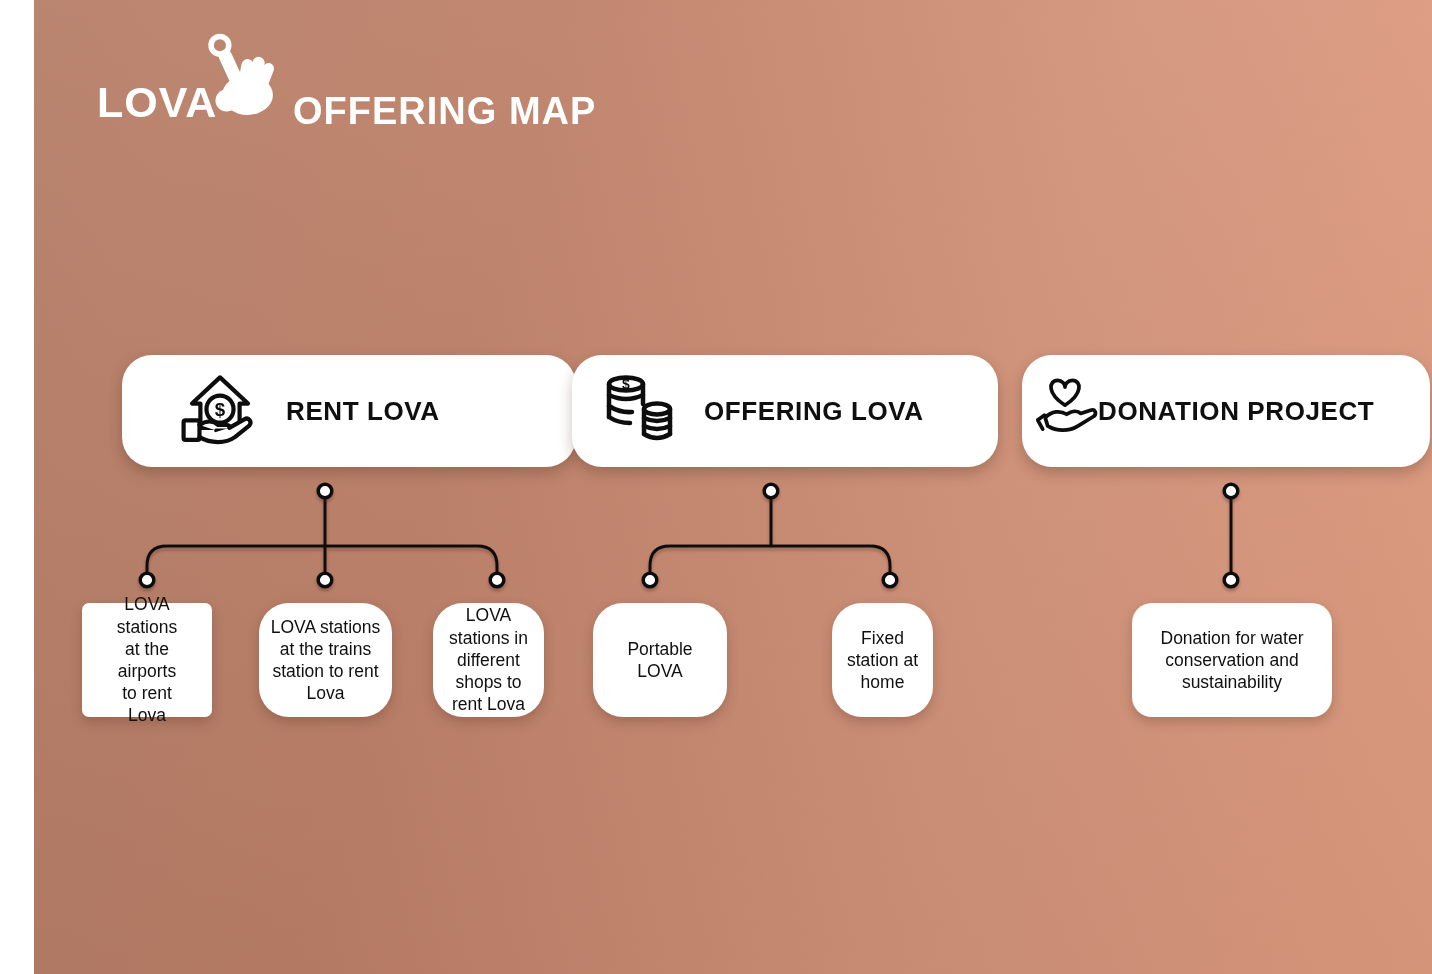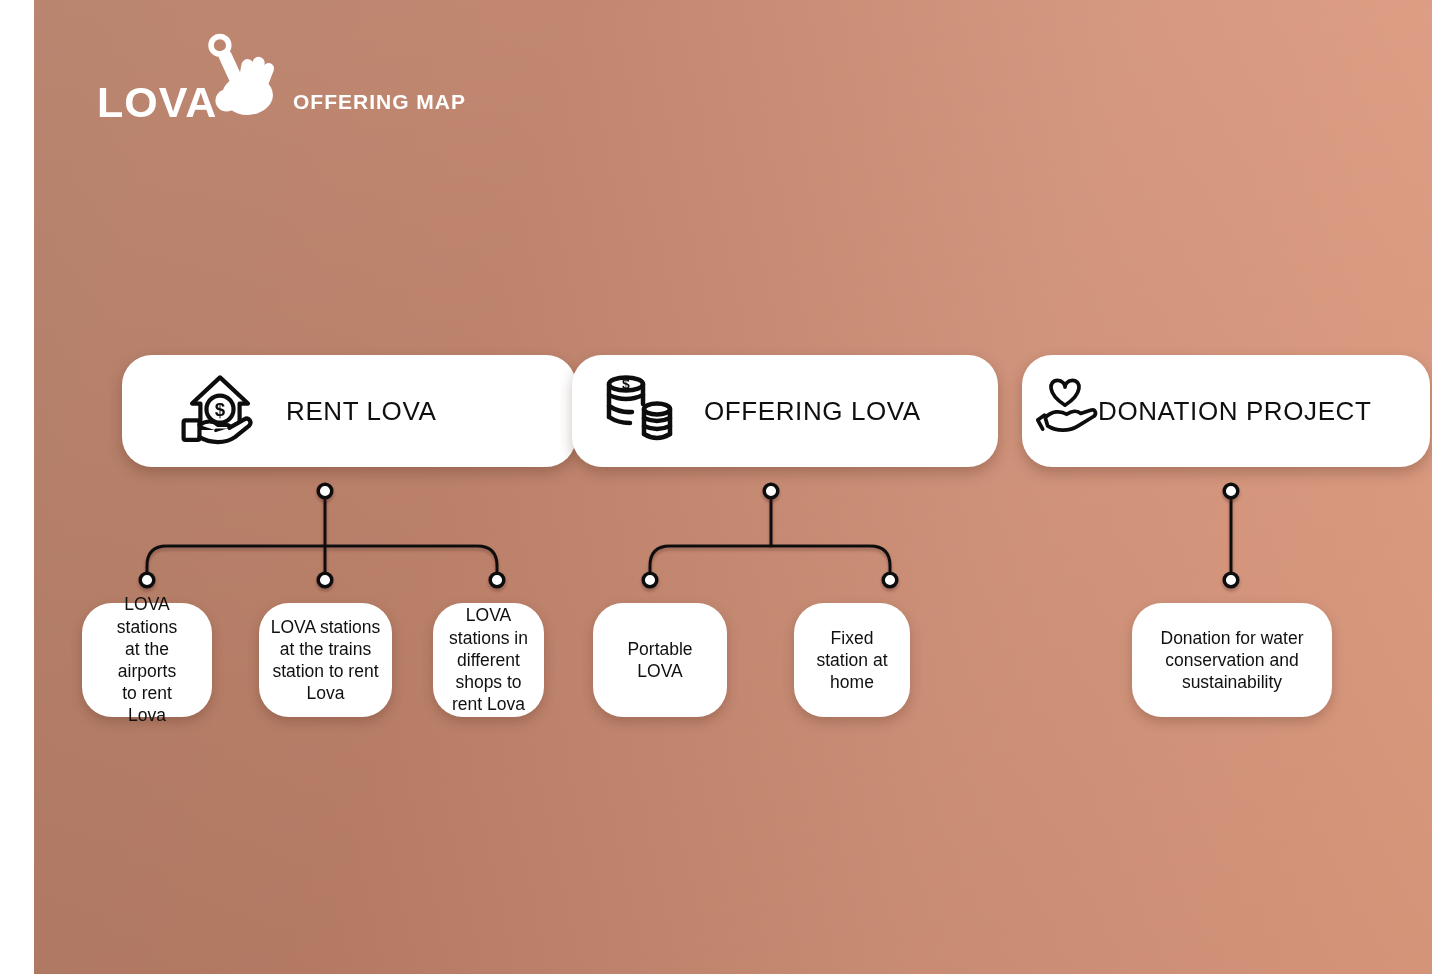--- a/index.html
+++ b/index.html
@@ -18,56 +18,56 @@
   }
 
   
   .logo-text {
     position: absolute; left: 63px; top: 78px;
     color: #ffffff; font-size: 43px; font-weight: 700; letter-spacing: 1px;
   }
   .tap-icon { position: absolute; left: 172px; top: 32px; }
   .page-title {
     position: absolute; left: 259px; top: 90px;
-    color: #ffffff; font-size: 21px; font-weight: 700; letter-spacing: 1px;
+    color: #ffffff; font-size: 38px; font-weight: 700; letter-spacing: 1px;
     white-space: nowrap;
   }
 
   
   .branch-card {
     position: absolute; top: 355px; width: 398px; height: 112px;
     background: #ffffff; border-radius: 30px;
     box-shadow: 0 6px 14px rgba(70,35,22,0.28);
     display: flex; align-items: center;
   }
   .branch-card .label {
-    color: #0f0f0f; font-size: 26px; font-weight: 400; letter-spacing: 0.6px;
+    color: #0f0f0f; font-size: 26px; font-weight: 700; letter-spacing: 0.6px;
     white-space: nowrap;
   }
   #branch-rent      { left: 88px;  padding-left: 56px; gap: 24px; }
   #branch-purchase  { left: 538px; padding-left: 28px; gap: 24px; }
   #branch-donation  { left: 988px; padding-left: 10px; gap: 0; }
   .branch-icon { flex: 0 0 auto; display: block; }
 
   
   .child-card {
     position: absolute; top: 603px; height: 114px;
     background: #ffffff; border-radius: 30px;
     box-shadow: 0 5px 12px rgba(70,35,22,0.25);
     display: flex; align-items: center; justify-content: center;
     text-align: center;
     color: #101010; font-size: 17.5px; line-height: 1.27;
     box-sizing: border-box;
   }
-  #child-airports  { left: 48px;   width: 130px; padding: 0 28px; }
+  #child-airports  { left: 48px;   width: 130px; padding: 0 28px; border-radius: 7px; }
   #child-trains    { left: 225px;  width: 133px; padding: 0 11px;  }
   #child-shops     { left: 399px;  width: 111px; padding: 0 9px;  }
   #child-portable  { left: 559px;  width: 134px; padding: 0 10px; }
-  #child-fixed     { left: 760px;  width: 116px; padding: 0 14px; }
-  #child-water     { left: 1098px; width: 200px; padding: 0 15px; }
+  #child-fixed     { left: 798px;  width: 101px; padding: 0 14px; }
+  #child-water     { left: 1098px; width: 200px; padding: 0 15px; border-radius: 20px; }
 
   
   .connectors { position: absolute; left: 0; top: 0; pointer-events: none; }
 </style>
 </head>
 <body>
 
 <div class="canvas">
 
   <div class="logo-text">LOVA</div>

